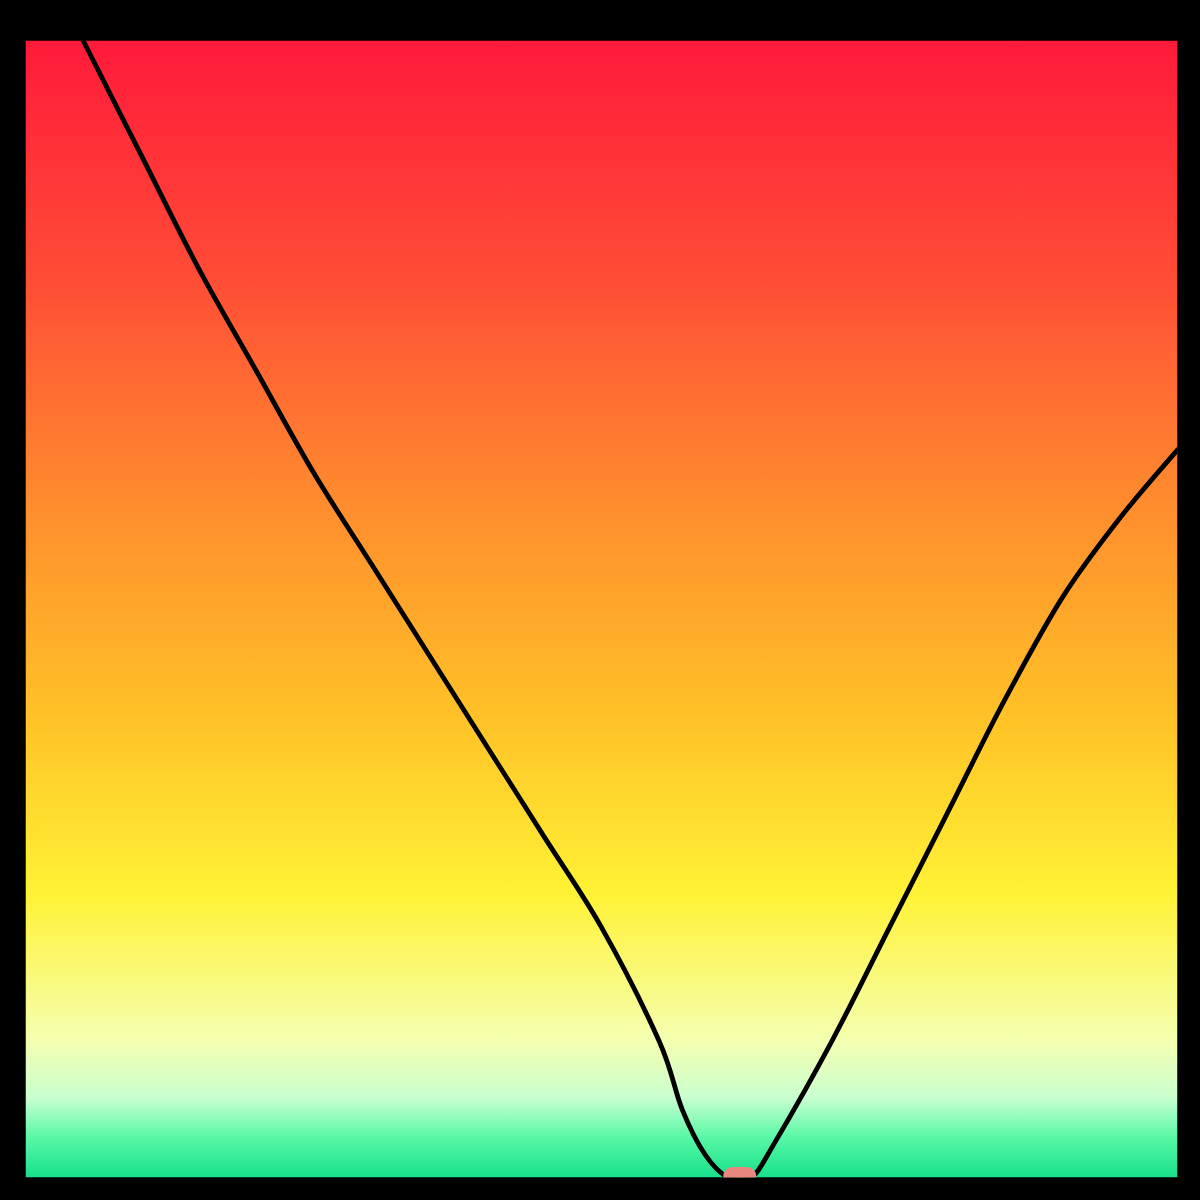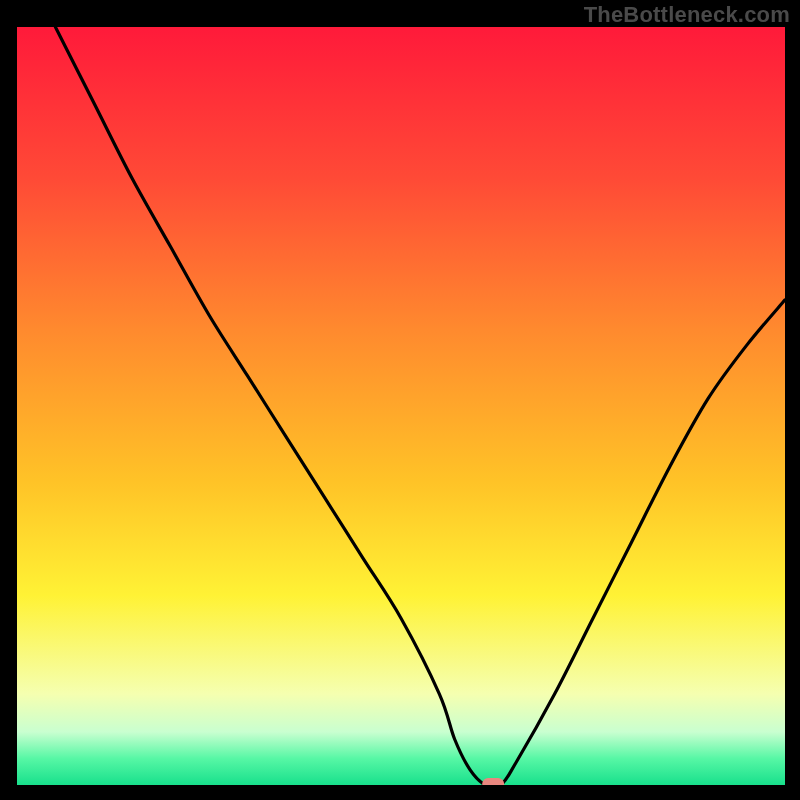--- a/index.html
+++ b/index.html
@@ -33,21 +33,20 @@
     width: 768px;
     height: 758px;
   }
   svg { display: block; }
 </style>
 </head>
 <body>
 
 <div class="wrapper">
 
-  <div class="watermark">TheBottleneck.com</div>
 
   <div class="plot">
     <svg id="svg-plot" xmlns="http://www.w3.org/2000/svg" width="768" height="758" viewBox="0 0 768 758">
         <defs>
           <linearGradient id="bg-grad" x1="0" y1="0" x2="0" y2="1">
             <stop offset="0.0%" stop-color="#ff1a3a"></stop>
             <stop offset="20.0%" stop-color="#ff4a36"></stop>
             <stop offset="40.0%" stop-color="#ff8a2e"></stop>
             <stop offset="60.0%" stop-color="#ffc327"></stop>
             <stop offset="75.0%" stop-color="#fff235"></stop>

